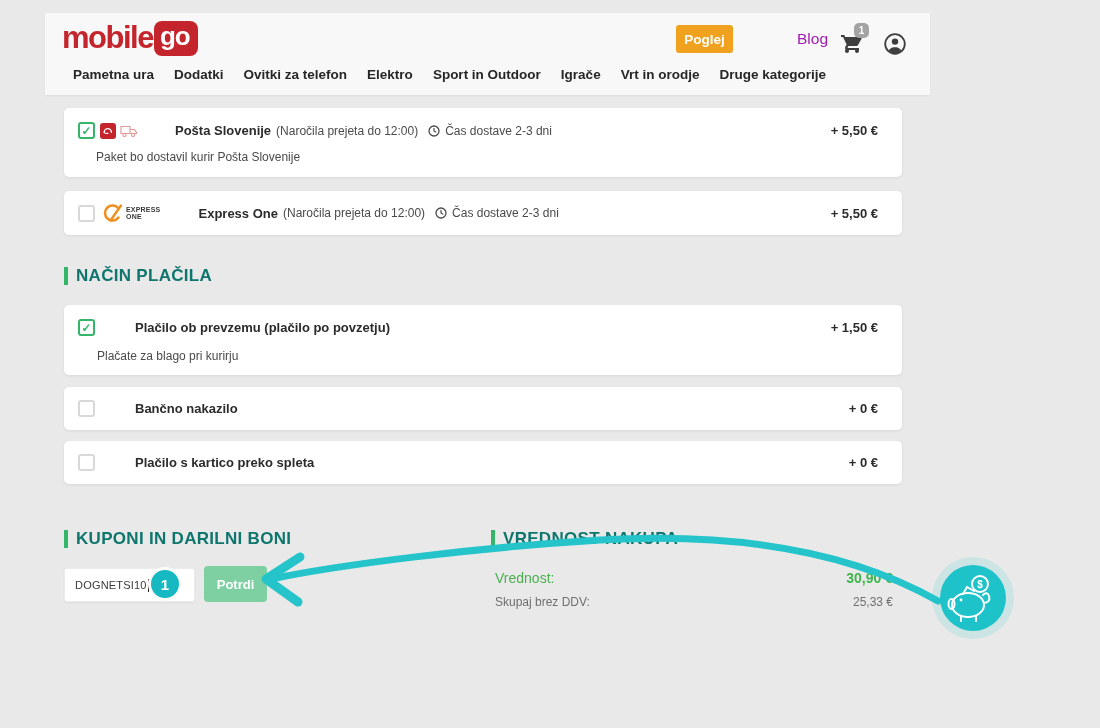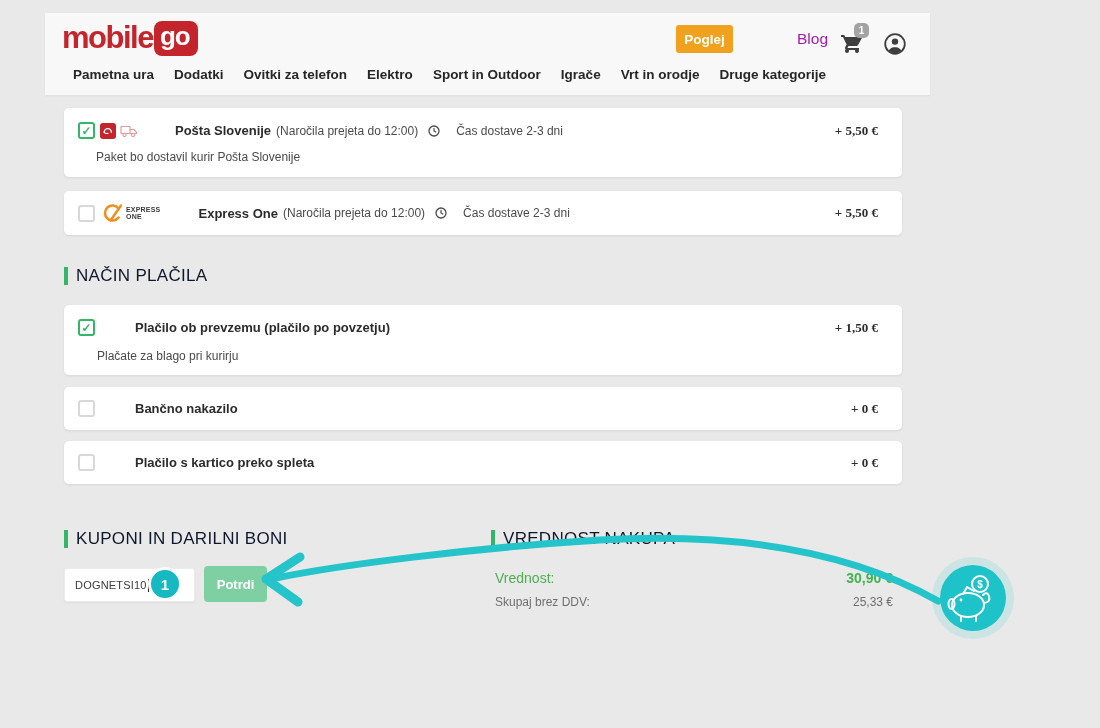--- a/index.html
+++ b/index.html
@@ -55,31 +55,31 @@
   .row-abs { position:absolute; left:14px; right:24px; top:14px; }
   .row-center { height:100%; padding:0 24px 0 14px; }
   .cb {
     width:17px; height:17px; border-radius:3px; background:#fff; flex:0 0 auto;
     display:flex; align-items:center; justify-content:center; cursor:pointer;
   }
   .cb-checked { border:2px solid #35b56a; color:#35b56a; font-size:12px; font-weight:bold; line-height:1; }
   .cb-un { border:2px solid #d8d8d8; }
   .opt-title { font-size:13px; font-weight:bold; color:#2b2b2b; white-space:nowrap;padding-left:32px; }
   .opt-note { font-size:12px; color:#4a4a4a; margin-left:5px; white-space:nowrap; }
-  .opt-delivery { display:flex; align-items:center; gap:16px; font-size:12px; color:#4a4a4a; margin-left:10px; white-space:nowrap; }
-  .opt-price { margin-left:auto; font-size:13px; font-weight:bold; color:#2b2b2b; white-space:nowrap;font-family:Liberation Serif, serif; }
+  .opt-delivery { display:flex; align-items:center; gap:5px; font-size:12px; color:#4a4a4a; margin-left:10px; white-space:nowrap; }
+  .opt-price { margin-left:auto; font-size:13px; font-weight:bold; color:#2b2b2b; white-space:nowrap; }
   .opt-desc { position:absolute; font-size:12px; color:#4a4a4a; }
   .logo-posta { width:16px; height:16px; margin-left:5px; flex:0 0 auto; }
   .logo-truck { width:18px; height:14px; margin-left:4px; margin-right:5px; flex:0 0 auto; }
   .exp-swirl { width:22px; height:22px; margin-left:6px; flex:0 0 auto; }
   .exp-text { margin-left:3px; margin-right:6px; font-size:7px; font-weight:bold; color:#3a3a3a; line-height:7px; letter-spacing:.2px; }
   
   .sec-head { position:absolute; display:flex; align-items:center; gap:8px; }
   .sec-bar { width:4px; height:18px; background:#35b56a; }
-  .sec-title { font-size:17px; font-weight:normal; color:#0f172a; letter-spacing:.3px; white-space:nowrap; }
+  .sec-title { font-size:17px; font-weight:bold; color:#0f766e; letter-spacing:.3px; white-space:nowrap; }
   
   .coupon-input {
     position:absolute; left:64px; top:568px; width:131px; height:34px;
     background:#fff; border:1px solid #ececec; border-radius:3px;
     box-shadow:0 1px 2px rgba(0,0,0,.05);
     display:flex; align-items:center; padding-left:10px;
     font-size:11px; font-weight:500; color:#3a3a3a; letter-spacing:.2px; cursor:text;
   }
   .text-cursor { display:inline-block; width:1px; height:13px; background:#222; margin-left:1px; }
   .step-badge {

